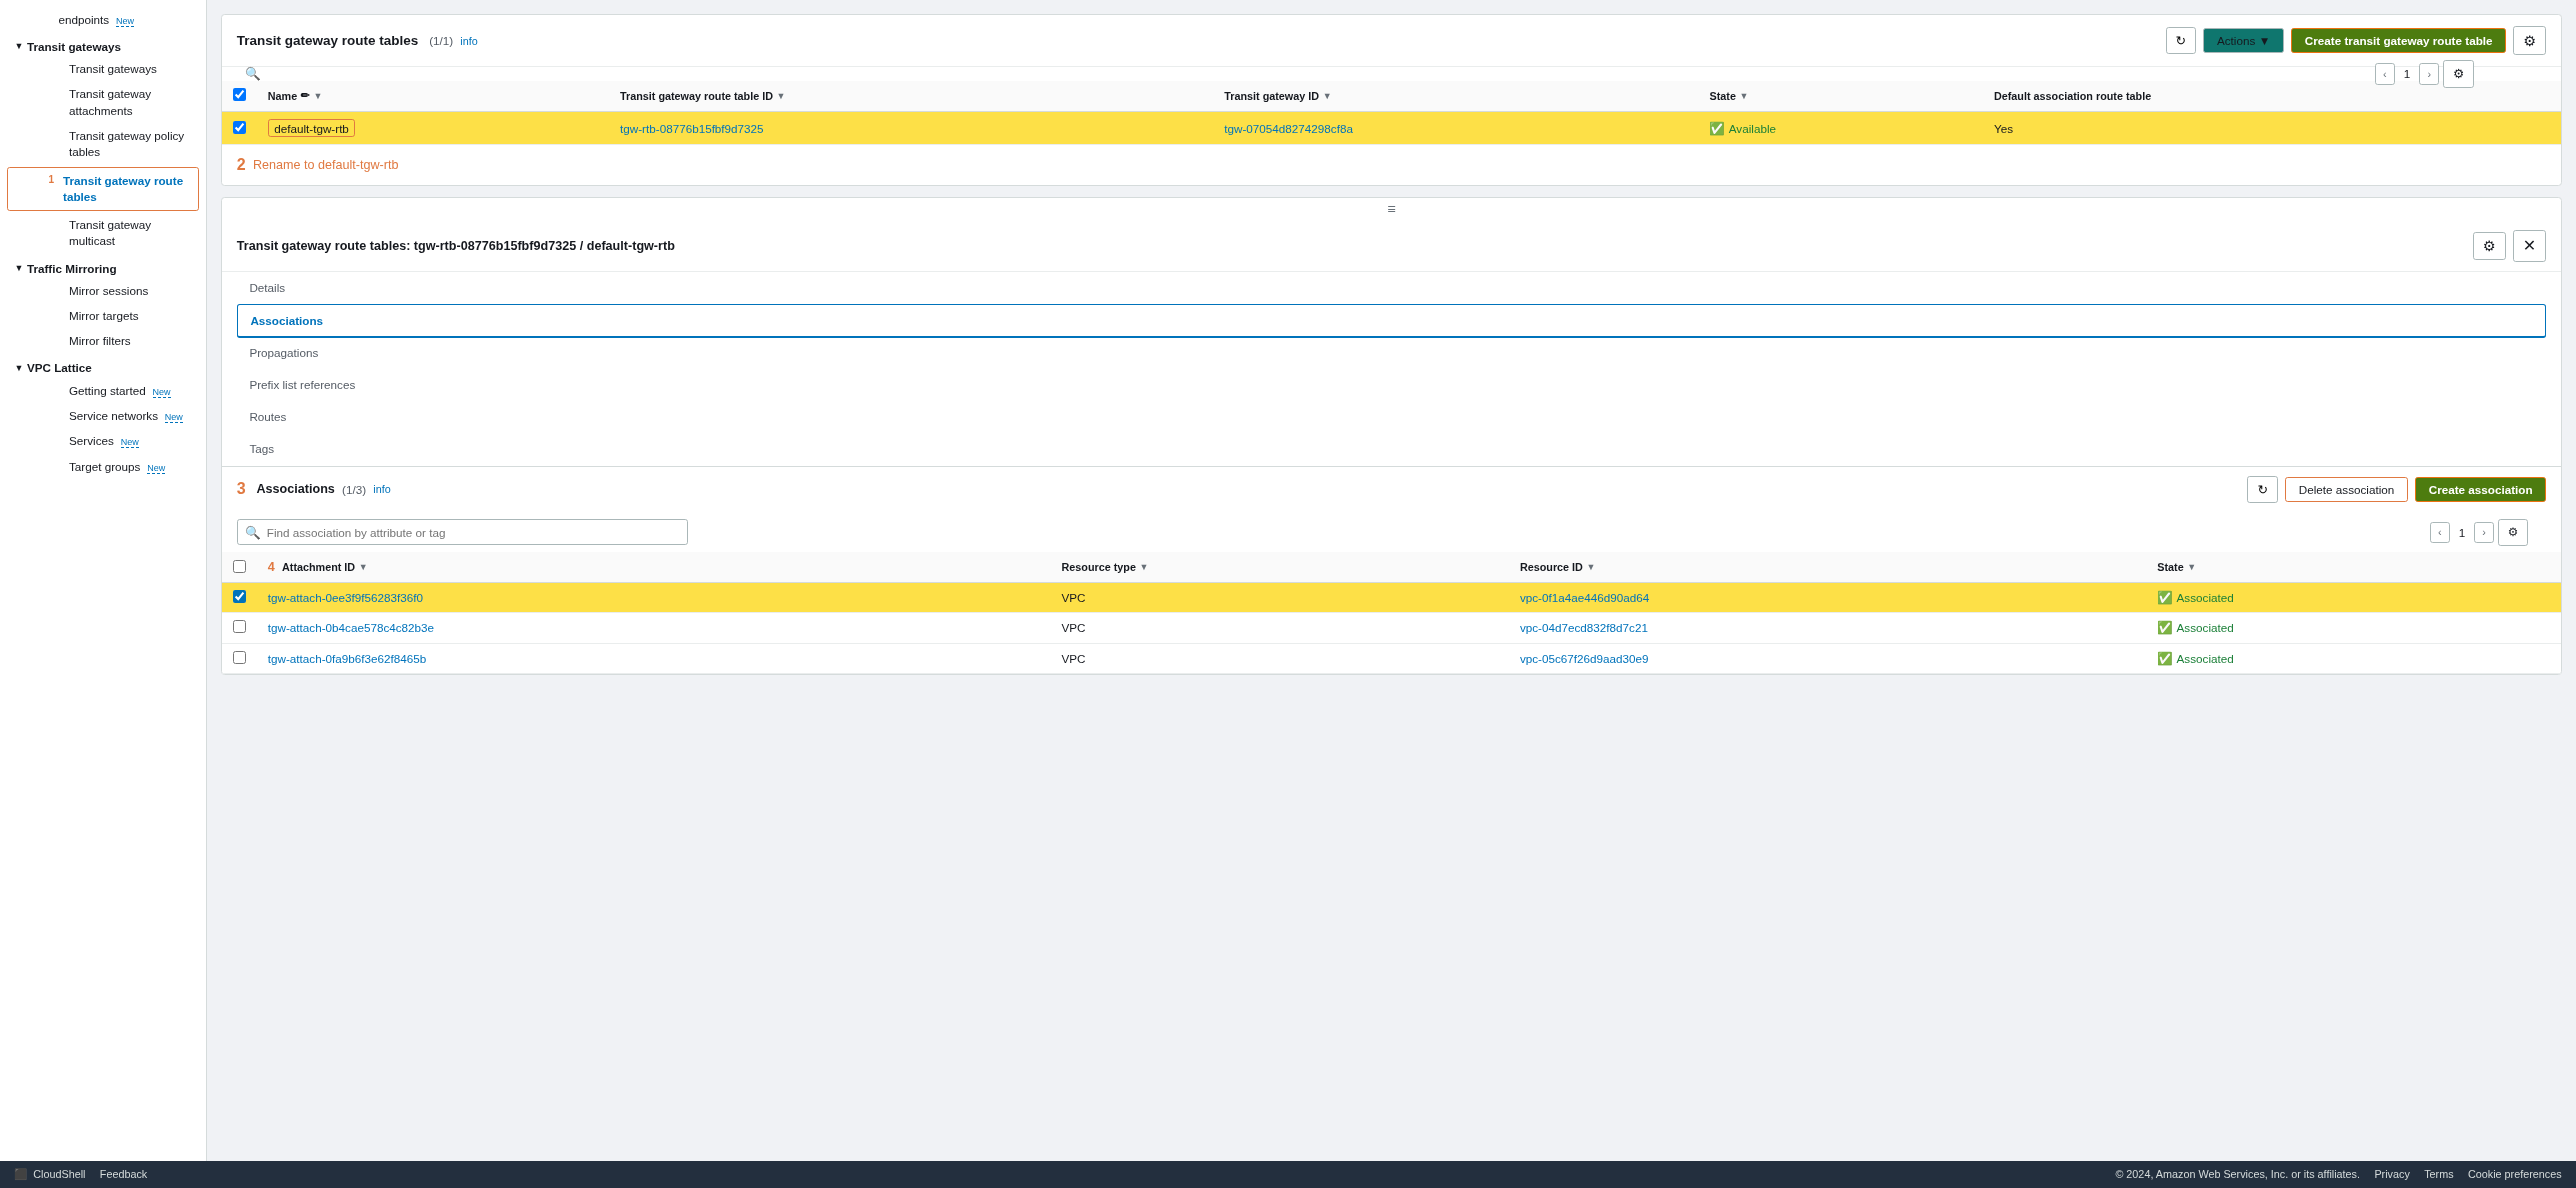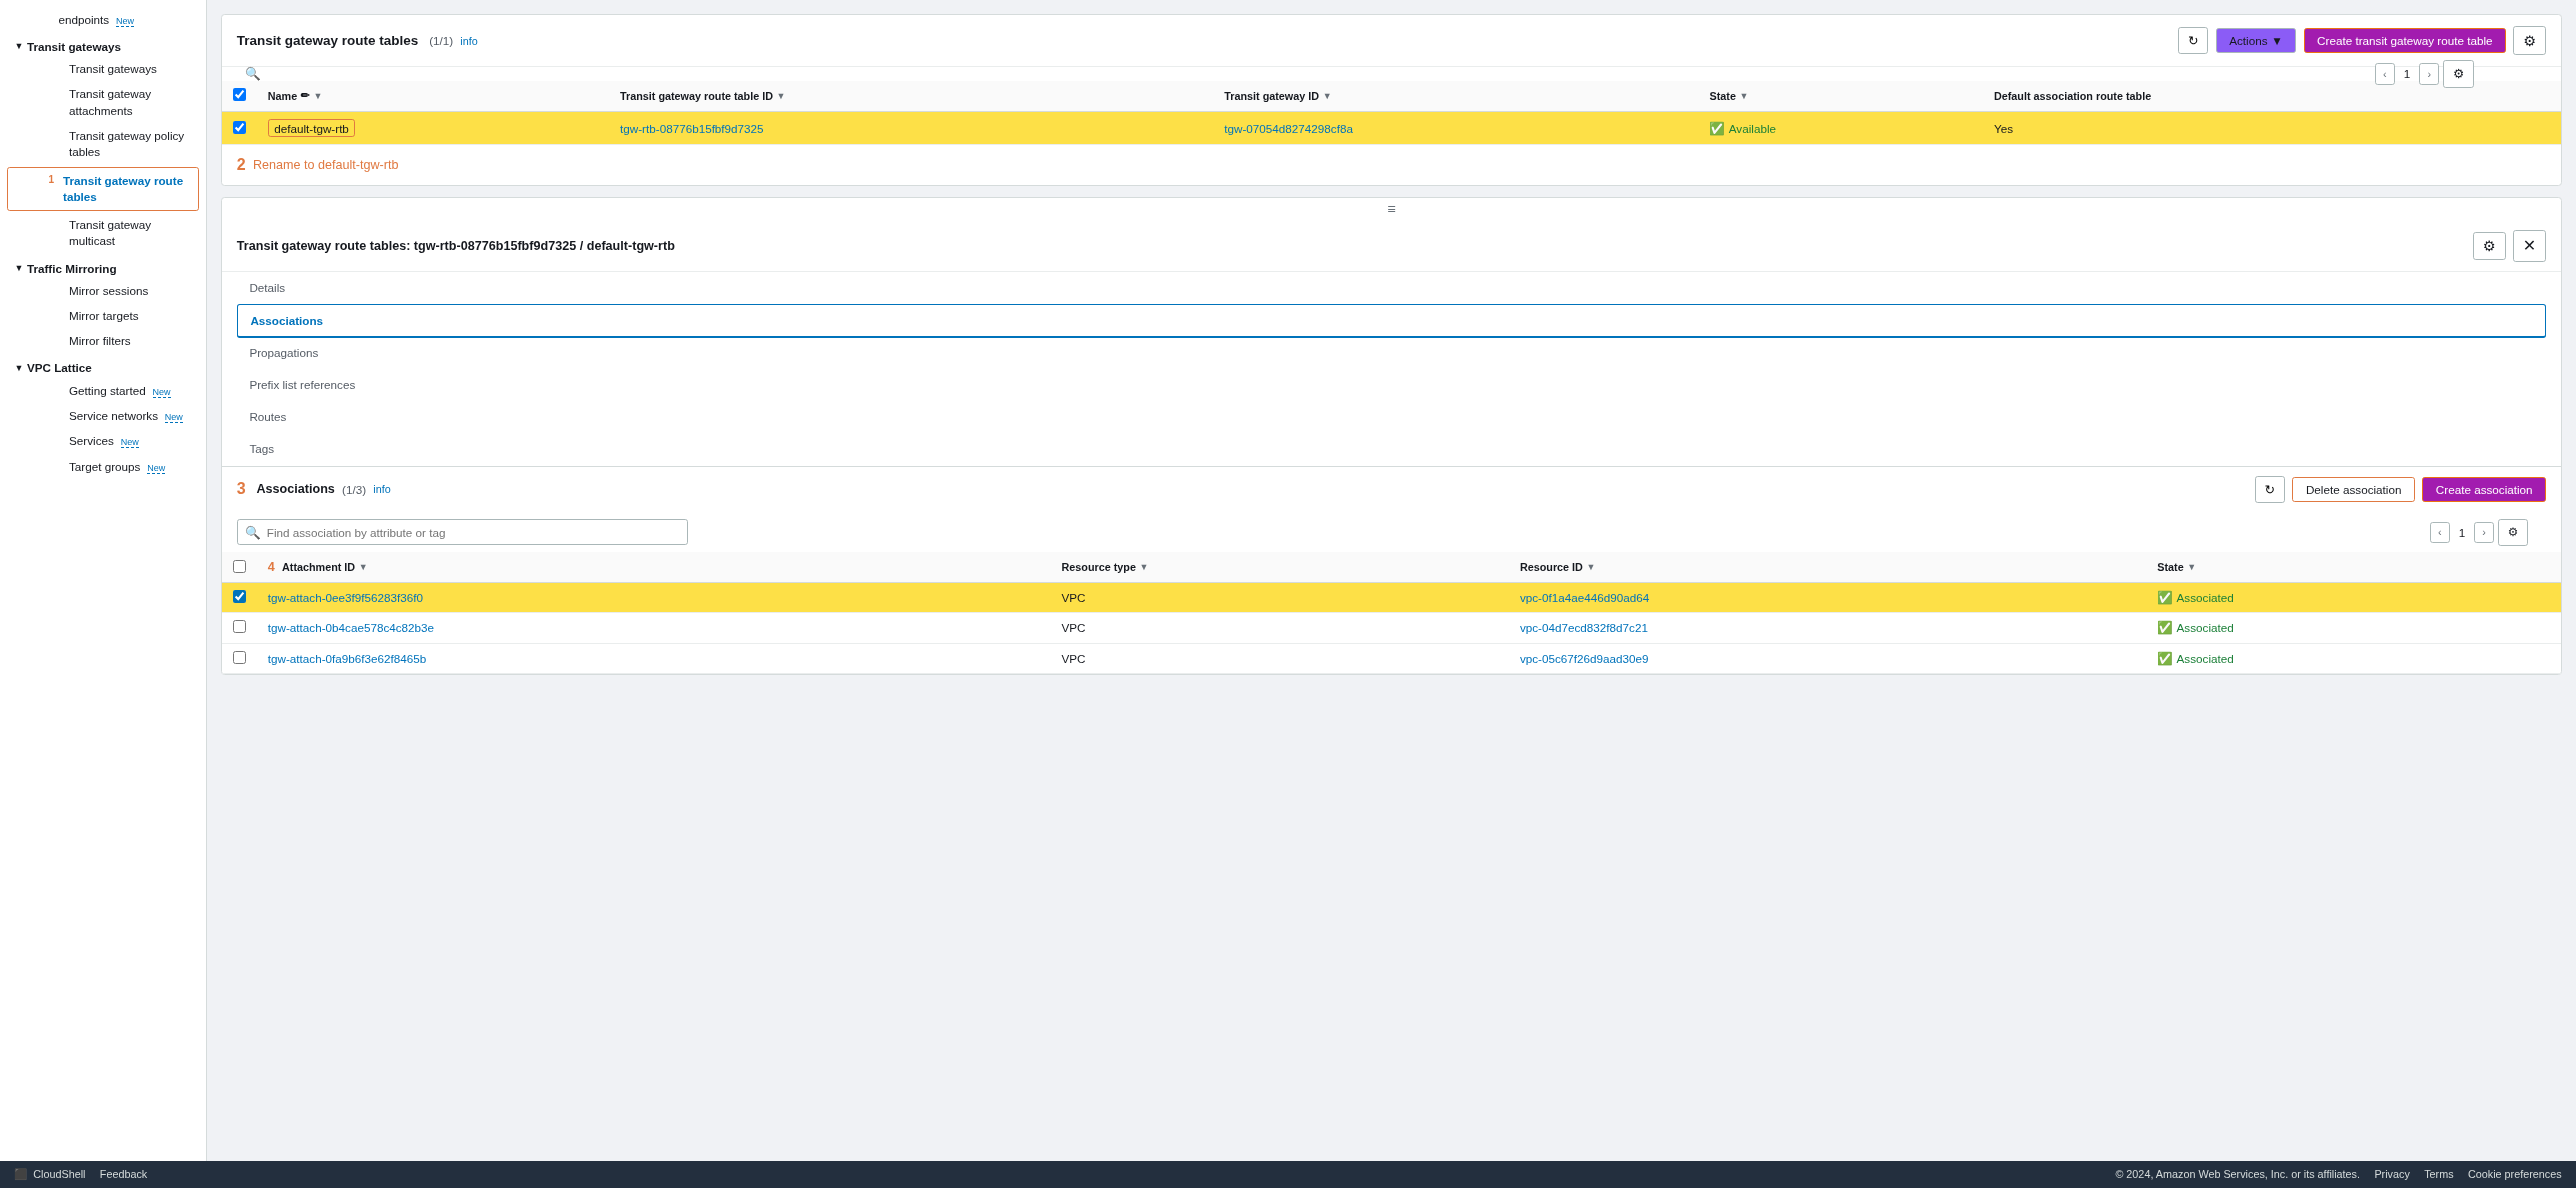--- a/index.html
+++ b/index.html
@@ -20,22 +20,22 @@
 
     
     .panel { background: #fff; border: 0.9px solid #d5dbdb; border-radius: 3.6px; margin-bottom: 10.8px; }
     .panel-header { display: flex; align-items: center; padding: 10.8px 14.4px; gap: 7.2px; border-bottom: 0.9px solid #eaeded; }
     .panel-title { font-weight: 700; font-size: 13.5px; }
     .panel-count { font-size: 11.7px; color: #545b64; margin-left: 3.6px; }
     .info-link { color: #0073bb; text-decoration: none; font-size: 10.8px; text-align: right; }
     .header-actions { margin-left: auto; display: flex; align-items: center; gap: 7.2px; }
 
     
-    .btn { padding: 5.4px 12.6px; border-radius: 2.7px; cursor: pointer; font-size: 11.7px; border: 0.9px solid #aab7b8; background: #8b5cf6; color: #16191f; display: inline-flex; align-items: center; gap: 3.6px; }
-    .btn-primary { background: #a21caf; border-color: #ec7211; color: #fff; font-weight: 400; }
+    .btn { padding: 5.4px 12.6px; border-radius: 2.7px; cursor: pointer; font-size: 11.7px; border: 0.9px solid #aab7b8; background: #0f766e; color: #16191f; display: inline-flex; align-items: center; gap: 3.6px; }
+    .btn-primary { background: #4d7c0f; border-color: #ec7211; color: #fff; font-weight: 700; }
     .btn-icon { padding: 5.4px 9px; border: 0.9px solid #aab7b8; background: #fff; cursor: pointer; border-radius: 2.7px; font-size: 12.6px; }
     .btn-outlined-red { border: 1.8px solid #e07941; background: #fff; color: #16191f; border-radius: 2.7px; }
 
     
     .search-bar { padding: 7.2px 14.4px; }
     .search-input-wrap { position: relative; display: flex; align-items: center; }
     .search-icon-inline { position: absolute; left: 9px; color: #687078; font-size: 12.6px; }
     .search-input { width: 100%; max-width: 541px; padding: 5.4px 9px 5.4px 29px; border: 0.9px solid #aab7b8; border-radius: 2.7px; font-size: 11.7px; color: #545b64; }
 
     

